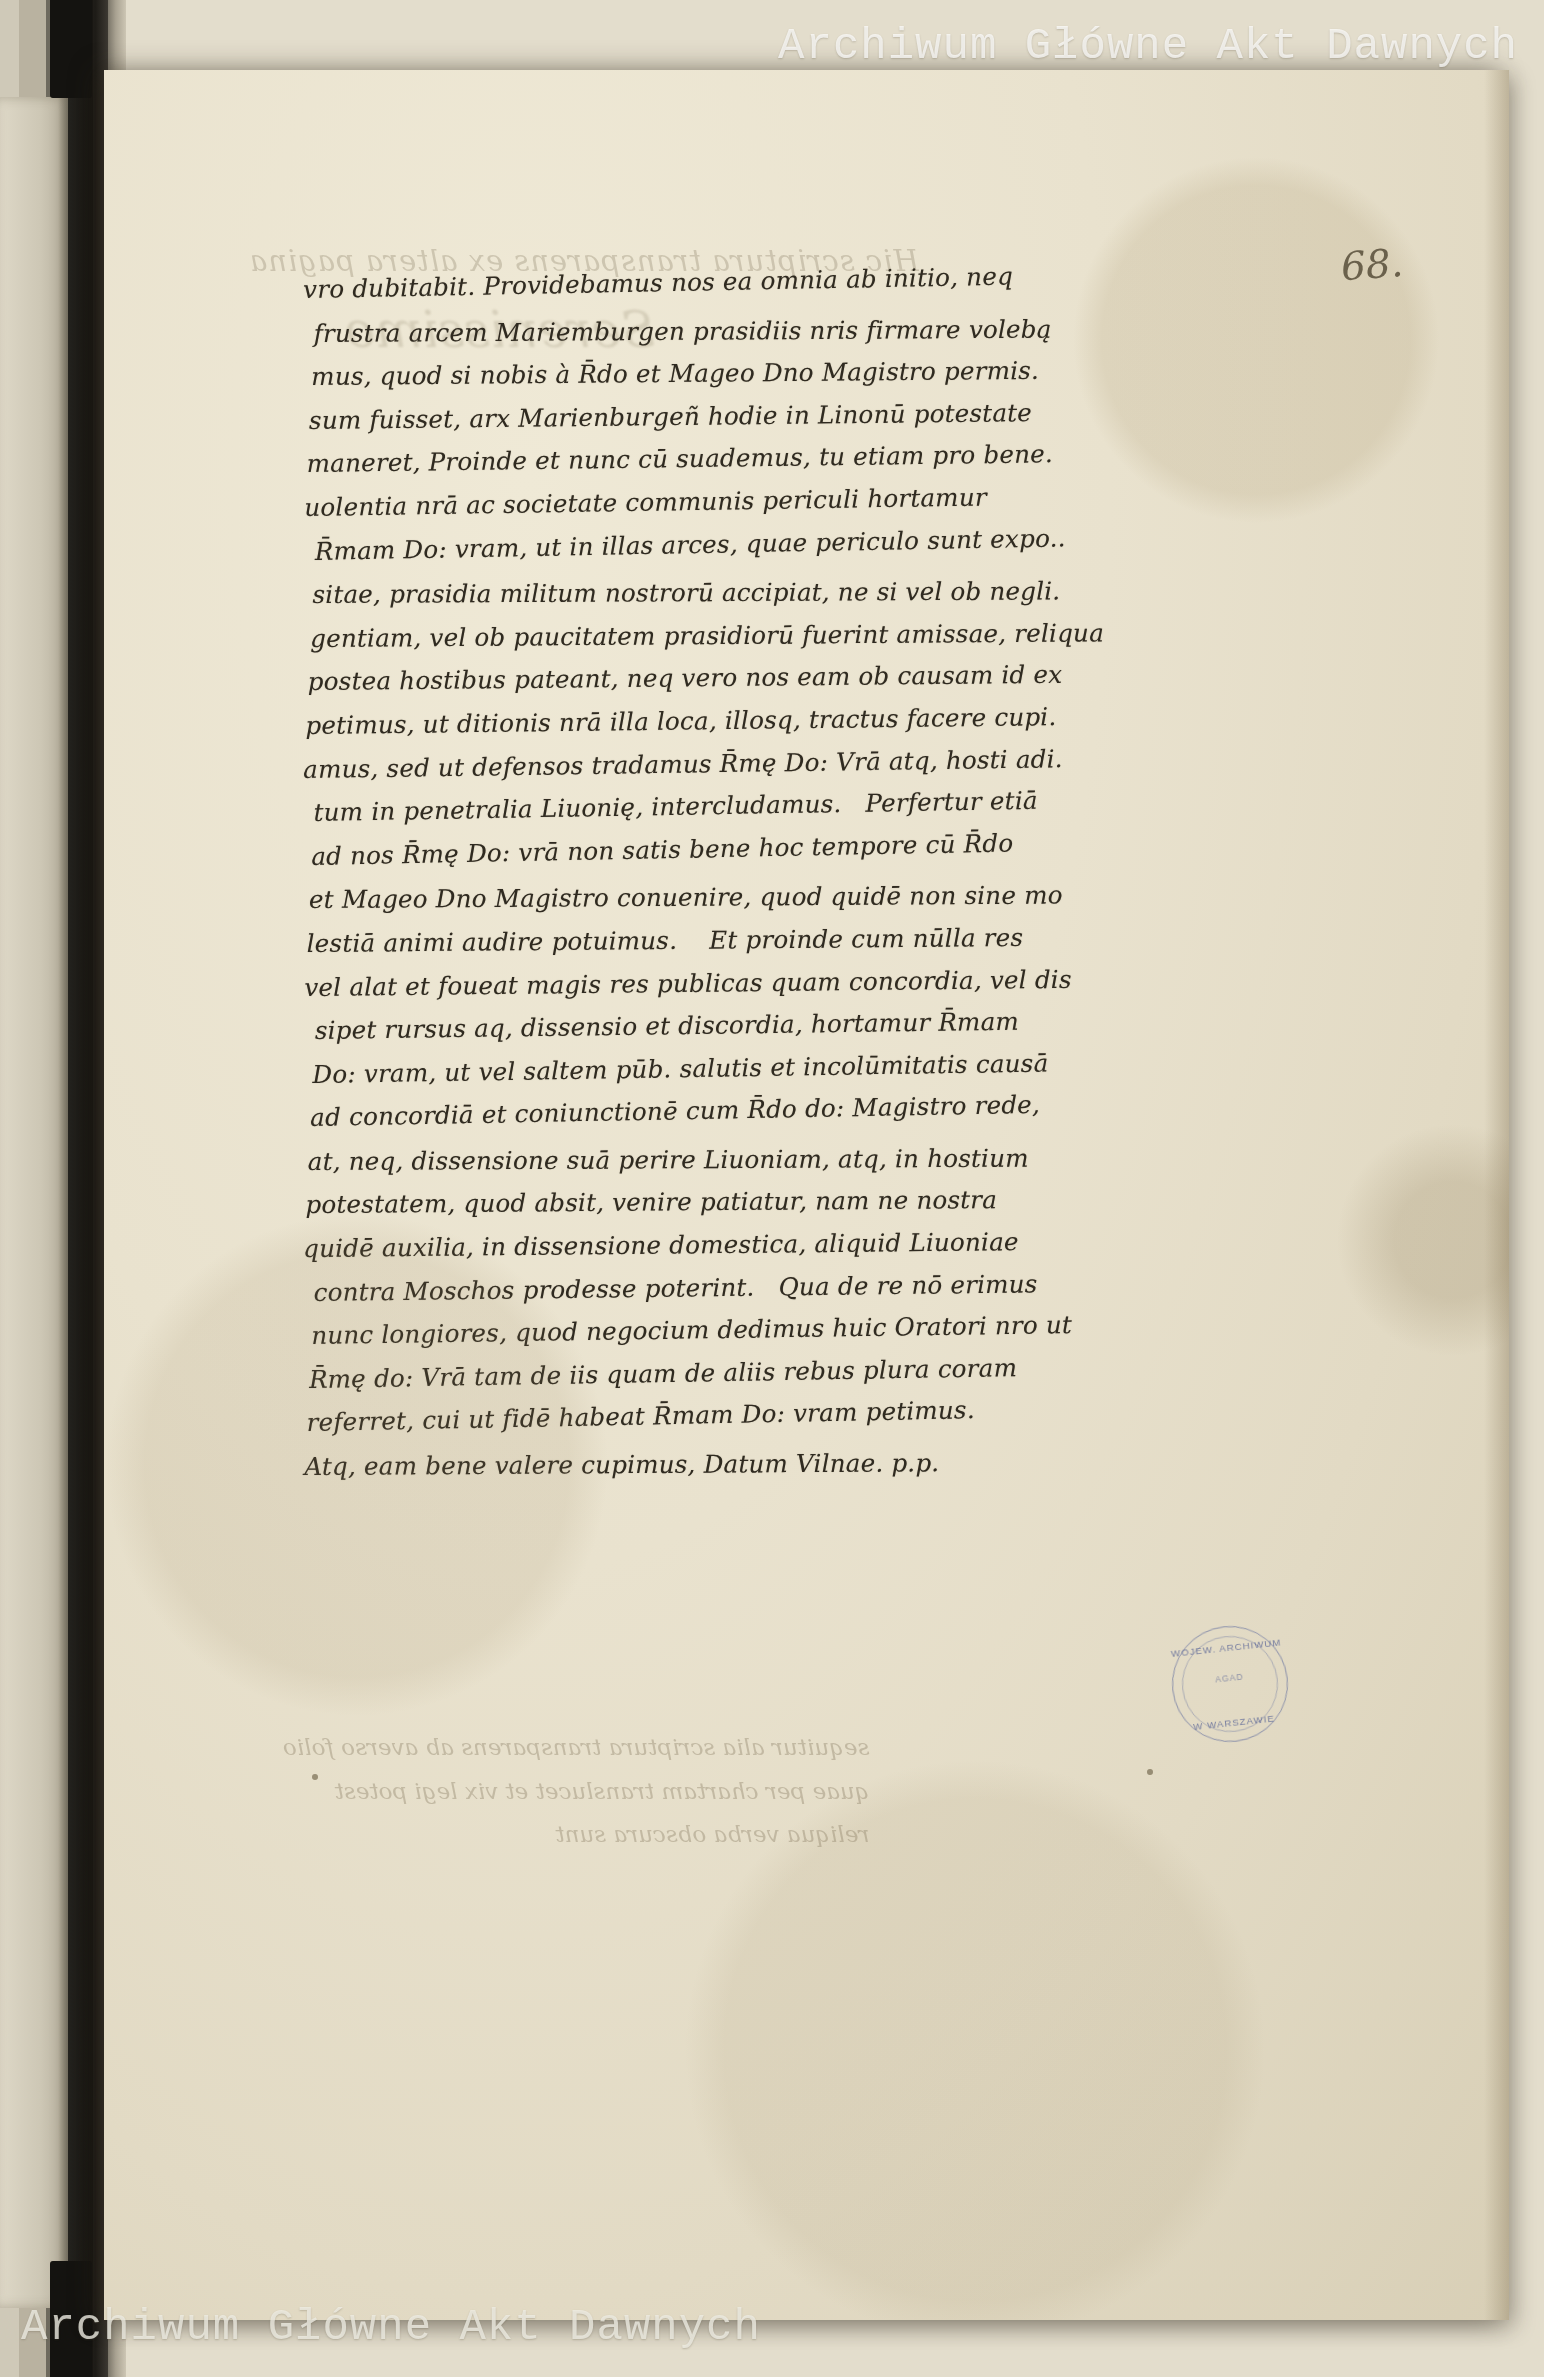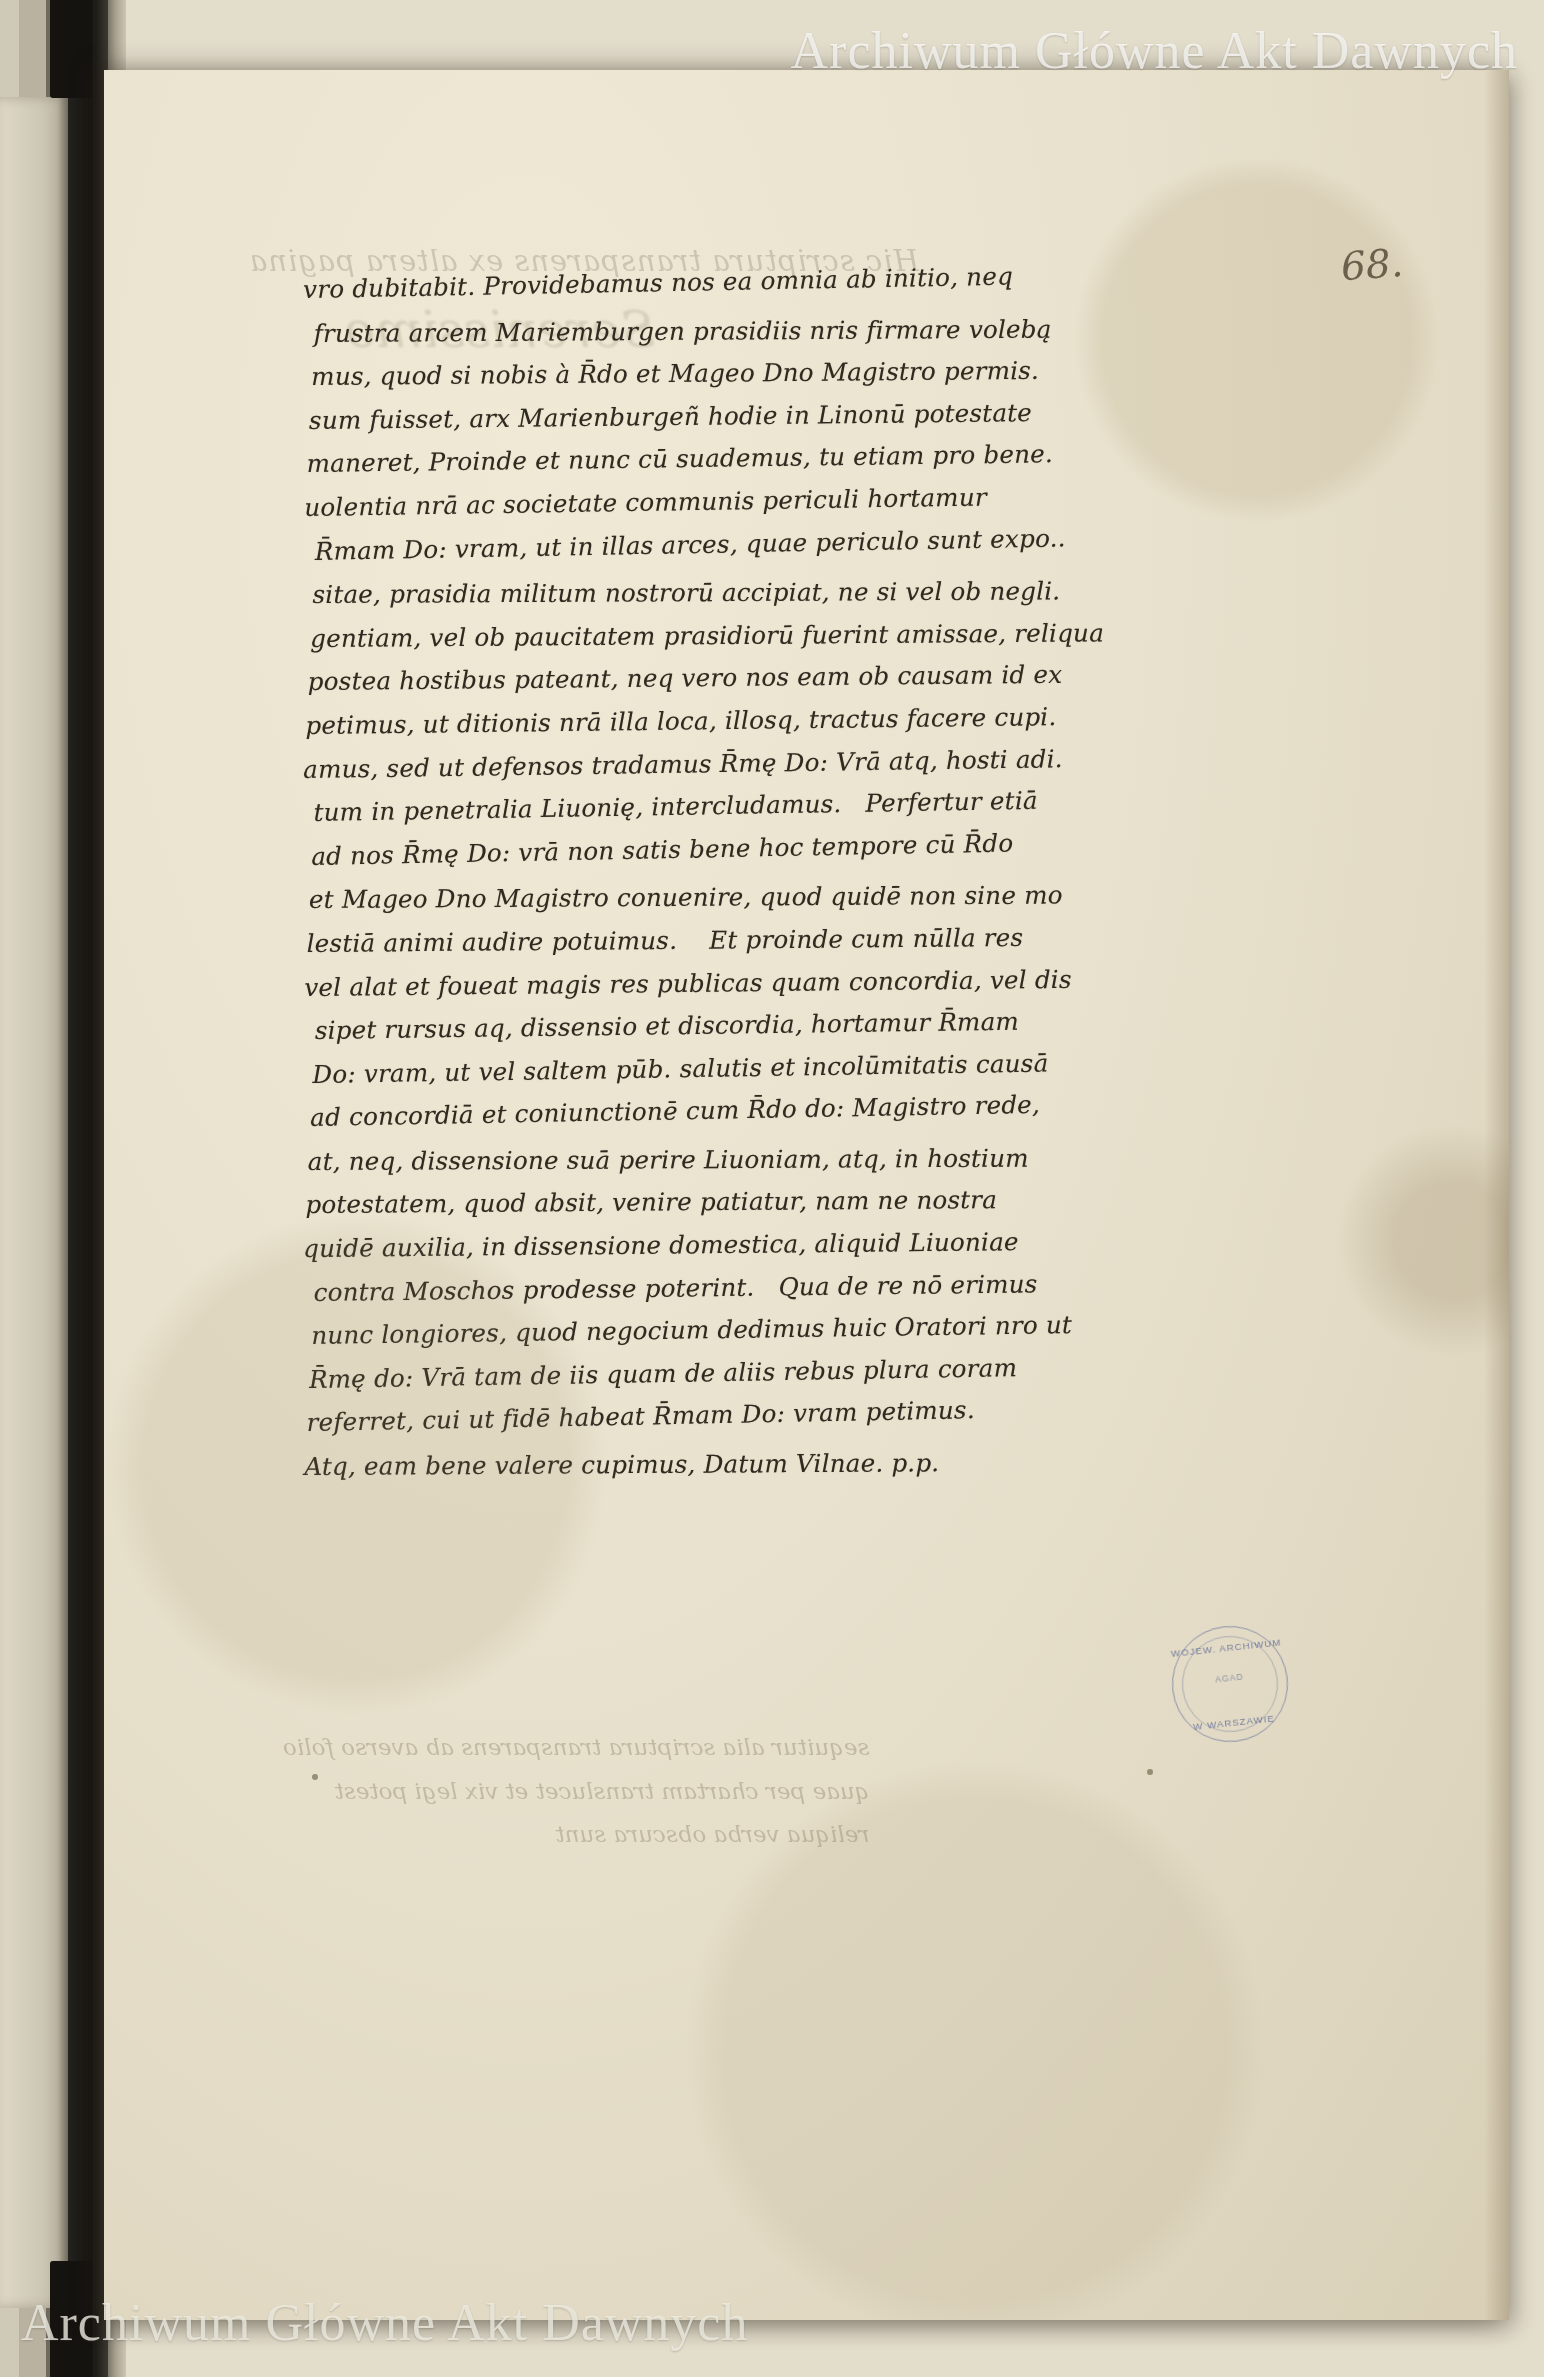--- a/index.html
+++ b/index.html
@@ -193,23 +193,23 @@
   .stamp .core {
     top: 46px;
     font-size: 8.7px;
     line-height: 10.6px;
     opacity: .8;
   }
 
   
   .watermark {
     position: absolute;
-    font-family: Liberation Serif, serif;
+    font-family: Liberation Mono, monospace;
     color: rgba(255,255,255,.72);
-    font-size: 52px;
+    font-size: 44px;
     letter-spacing: 1px;
     white-space: nowrap;
     pointer-events: none;
     text-shadow: 0 1px 1.9px rgba(80,70,50,.25);
   }
   .watermark.top { right: 27px; top: 21px; }
   .watermark.bottom { left: 21px; bottom: 25px; color: rgba(240,238,230,.78); }
 
   .pin-hole {
     position: absolute;

